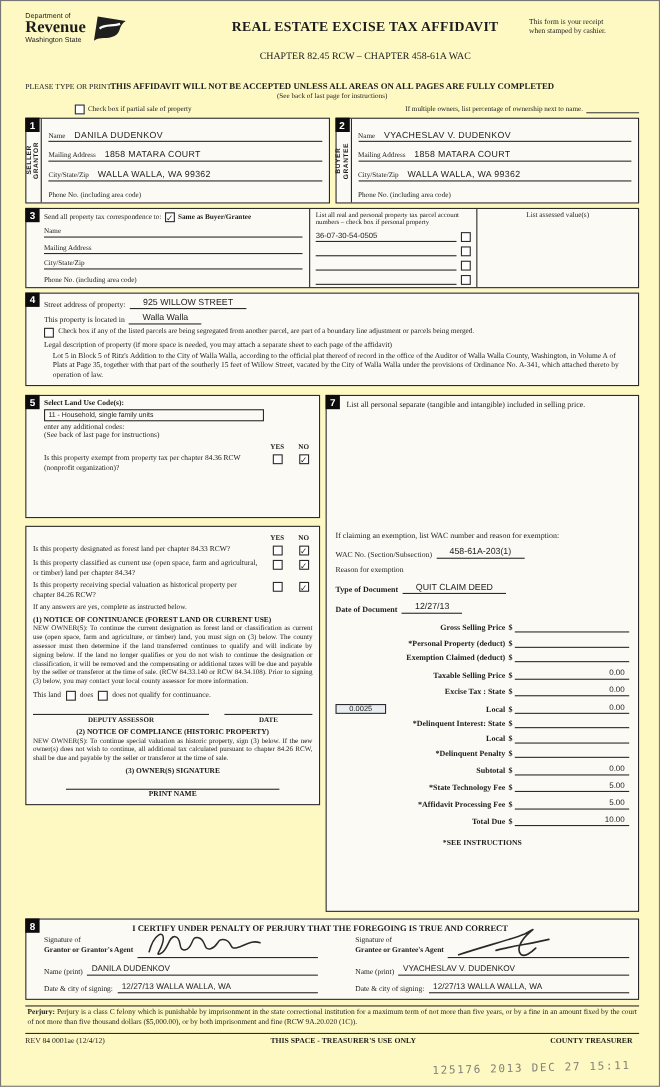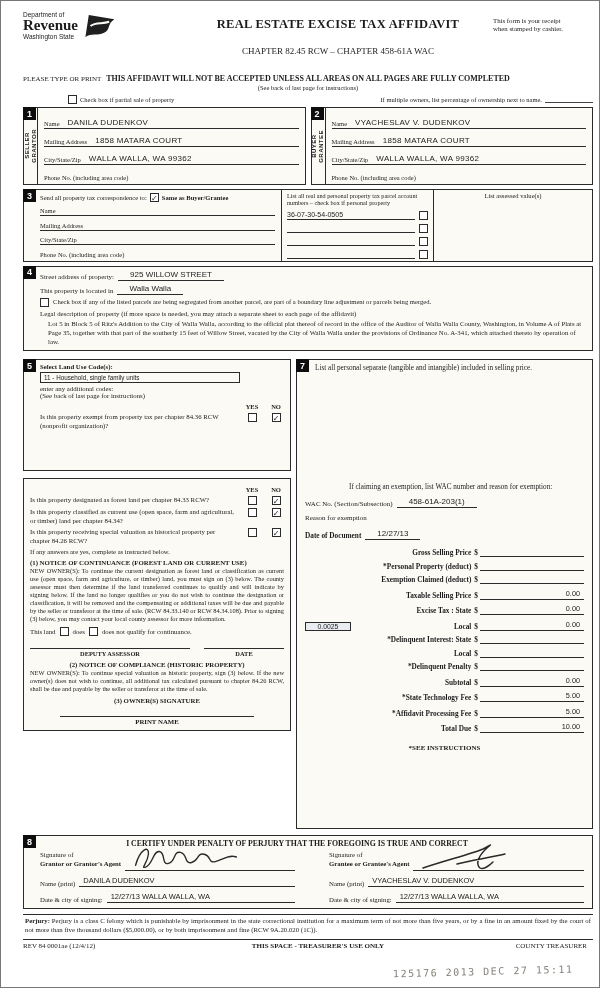--- a/index.html
+++ b/index.html
@@ -1,19 +1,19 @@
 <!DOCTYPE html>
 <html><head>
 <meta charset="utf-8">
 <style>
   *{box-sizing:border-box;margin:0;padding:0;}
   html,body{width:600px;height:988px;}
   body{background:#8f8d88;font-family:"Liberation Serif",serif;color:#1c1c1c;}
-  .page{width:600px;height:988px;background:#ffffff;position:relative;overflow:hidden;
-        padding:10px 6px 6px 22px;border:1px solid #777;}
+  .page{width:600px;height:988px;background:#fef9c3;position:relative;overflow:hidden;
+        padding:10px 18px 6px 22px;border:1px solid #777;}
   .box{border:1px solid #2b2b2b;position:relative;background:#fbfaf5;}
   .badge{position:absolute;top:-1px;left:-1px;width:13px;height:13px;background:#0d0d0d;color:#fff;
          font:bold 9px "Liberation Sans",sans-serif;display:flex;align-items:center;justify-content:center;z-index:3;}
   .cb{display:inline-block;width:9px;height:9px;border:1px solid #2b2b2b;background:#fff;
       font:bold 8px/9px "DejaVu Sans",sans-serif;text-align:center;vertical-align:-1px;overflow:visible;}
   .b{font-weight:bold;}
   .sansval{font:8px "Liberation Sans",sans-serif;letter-spacing:.3px;}
 
   
   .hdr{display:flex;align-items:flex-start;}
@@ -85,21 +85,21 @@
   .nbody{font-size:6.4px;line-height:1.25;text-align:justify;margin-top:1px;}
   .thisland{display:flex;gap:4px;align-items:center;margin-top:4px;font-size:6.8px;}
   .sigrow{display:flex;gap:14px;margin-top:12px;font-size:6.4px;}
   .sigl{flex:2;border-top:1px solid #2b2b2b;text-align:center;padding-top:1px;font-weight:bold;}
   .sigl2{flex:1;border-top:1px solid #2b2b2b;text-align:center;padding-top:1px;font-weight:bold;}
   .printline{margin:12px 30px 0;border-top:1px solid #2b2b2b;text-align:center;font-weight:bold;font-size:6.8px;padding-top:1px;}
 
   
   .sec7{padding:3px 8px 6px 8px;display:flex;flex-direction:column;min-height:470px;}
   .s7top{min-height:118px;padding:1px 2px 0 10px;font-size:7.2px;line-height:1.35;}
-  .s7exempt{font-size:7.2px;margin-top:2px;margin-left:44px;}
+  .s7exempt{font-size:7.2px;margin-top:2px;}
   .s7wac{display:flex;gap:4px;align-items:flex-end;margin-top:6px;font-size:7px;}
   .s7reason{font-size:7px;margin-top:6px;}
   .s7reasonval{font:7.5px "Liberation Sans",sans-serif;margin-top:2px;letter-spacing:.3px;}
   .s7doc{display:flex;gap:4px;align-items:flex-end;margin-top:7px;font-size:7.3px;}
   .money{margin-top:8px;}
   .mrow{display:flex;align-items:flex-end;margin-bottom:4.5px;font-size:7.3px;}
   .mlabel{flex:1;text-align:right;font-weight:bold;}
   .mdollar{margin:0 2px 0 3px;font-weight:bold;}
   .mval{width:104px;border-bottom:1px solid #2b2b2b;text-align:right;font:7.3px "Liberation Sans",sans-serif;padding:0 4px 1px 0;min-height:8px;}
   .ratebox{width:46px;border:1px solid #2b2b2b;text-align:center;font:6.8px "Liberation Sans",sans-serif;background:#e9edf2;margin-right:4px;}
@@ -114,21 +114,21 @@
   .s8siglbl{line-height:1.3;white-space:nowrap;}
   .s8sigline{flex:1;border-bottom:1px solid #2b2b2b;position:relative;height:20px;}
   .sig{position:absolute;left:6px;bottom:-2px;overflow:visible;}
   .s8row{display:flex;align-items:flex-end;gap:4px;margin-top:5px;}
   .s8val{flex:1;border-bottom:1px solid #2b2b2b;font:7.5px "Liberation Sans",sans-serif;padding:0 4px 1px;}
 
   .perjury{border-top:1px solid #2b2b2b;margin-top:5px;padding:2px 2px;font-size:6.8px;line-height:1.3;text-align:justify;}
   .footrow{display:flex;align-items:center;border-top:1px solid #2b2b2b;margin-top:2px;padding-top:2px;font-size:7px;}
   .footl{width:170px;}
   .footm{flex:1;text-align:center;font-weight:bold;}
-  .footr{width:150px;text-align:right;font-weight:normal;padding-right:6px;}
+  .footr{width:150px;text-align:right;font-weight:bold;padding-right:6px;}
   .stamp{position:absolute;right:26px;bottom:10px;font:10px "DejaVu Sans Mono",monospace;
          color:#84827a;letter-spacing:1.5px;transform:rotate(-1.5deg);}
 </style>
 </head>
 <body>
 
 <div class="page">
 
   <div class="hdr">
     <div class="logoblock">
@@ -349,20 +349,24 @@
 
     <div class="sec7 box">
       <div class="badge">7</div>
       <div class="s7top">List all  personal separate (tangible and intangible) included in selling price.</div>
       <div class="s7exempt">If claiming an exemption, list WAC number and reason for exemption:</div>
       <div class="s7wac">
         <span>WAC No. (Section/Subsection)</span>
         <span class="uval">458-61A-203(1)</span>
       </div>
       <div class="s7reason">Reason for exemption</div>
+      <div class="s7doc">
+        <span class="b">Type of Document</span>
+        <span class="uval">QUIT CLAIM DEED</span>
+      </div>
       <div class="s7doc">
         <span class="b">Date of Document</span>
         <span class="uval">12/27/13</span>
       </div>
 
       <div class="money">
         <div class="mrow">
           <span class="mlabel">Gross Selling Price</span>
           <span class="mdollar">$</span>
           <span class="mval"></span>

